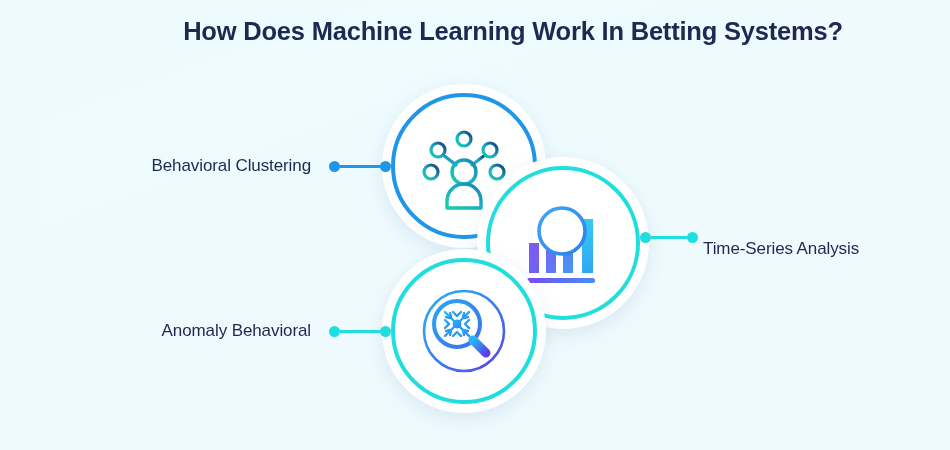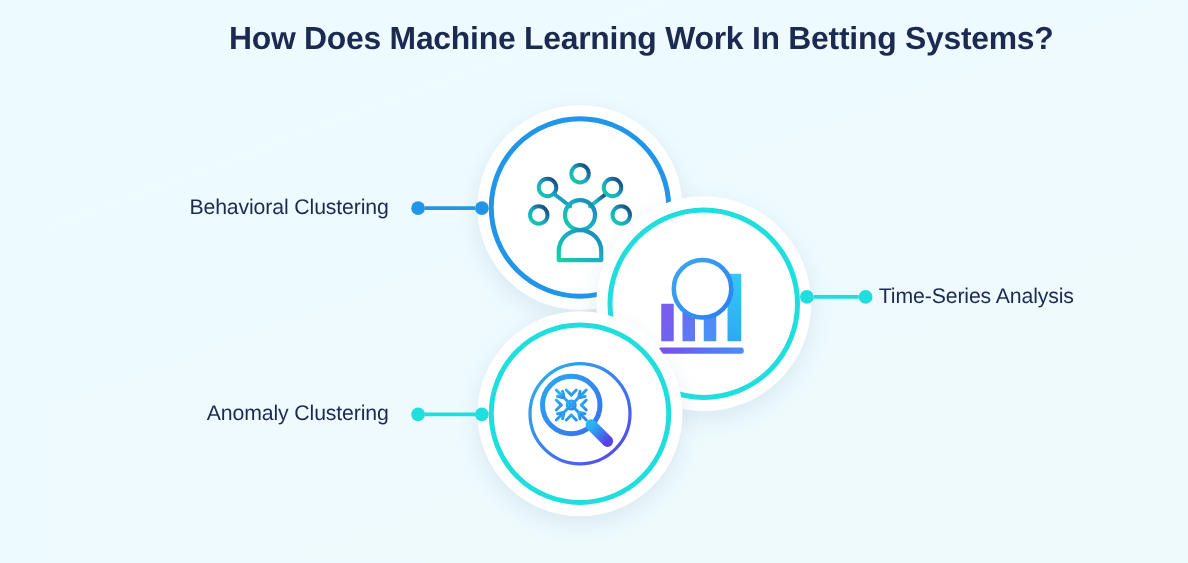--- a/index.html
+++ b/index.html
@@ -103,21 +103,21 @@
   .label {
     position: absolute;
     font-size: 17px;
     font-weight: normal;
     color: #1C2951;
     white-space: nowrap;
     letter-spacing: -0.1px;
     line-height: 22px;
   }
   #label-1 { right: 677px; top: 155px; text-align: right; }
-  #label-2 { left: 665px;  top: 226px; text-align: center;  }
+  #label-2 { left: 665px;  top: 238px; text-align: center;  }
   #label-3 { right: 677px; top: 320px; text-align: right; }
 </style>
 </head>
 <body>
 
 <div id="stage">
 
   <div class="title">How Does Machine Learning Work In Betting Systems?</div>
 
   <div class="halo" id="halo-1"></div>
@@ -277,15 +277,15 @@
           <circle cx="41" cy="41" r="3.2"></circle>
         </g>
       </svg>
     </span>
   </div>
   <div class="connector" id="conn-3">
     <span class="dot"></span>
     <span class="line"></span>
     <span class="dot"></span>
   </div>
-  <div class="label" id="label-3">Anomaly Clustering</div>
+  <div class="label" id="label-3">Anomaly Behavioral</div>
 
 </div>
 
 </body></html>

